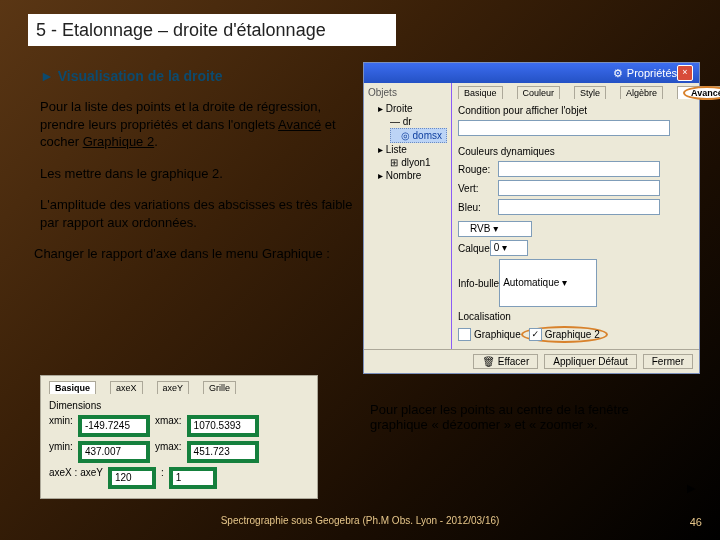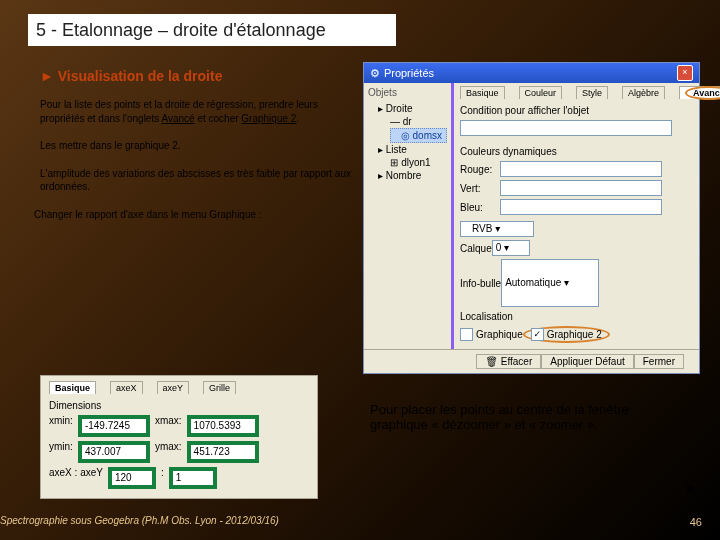--- a/index.html
+++ b/index.html
@@ -1,47 +1,47 @@
 <!DOCTYPE html>
 <html><head>
 <meta charset="utf-8">
 <style>
 body{margin:0;width:720px;height:540px;background:linear-gradient(135deg,#5a3614 0%,#3a2008 35%,#1a0d02 70%,#000 100%);font-family:Arial,sans-serif;overflow:hidden}
 .slide{position:relative;width:100%;height:100%}
 .titlebox{position:absolute;top:14px;left:28px;width:360px;height:32px;background:#fff;display:flex;align-items:center;padding-left:8px;font-size:18px;color:#222}
 .content{position:absolute;top:60px;left:40px;width:320px;color:#000}
-.subtitle{font-size:14px;font-weight:bold;color:#c2410c;margin:8px 0 14px}
-.para{font-size:10px;margin:0 0 14px;line-height:1.35}
+.subtitle{font-size:14px;font-weight:bold;color:#0c4a6e;margin:8px 0 14px}
+.para{font-size:13px;margin:0 0 14px;line-height:1.35}
 .u{text-decoration:underline}
 .panel{position:absolute;right:20px;top:62px;width:335px;background:#ece9d8;border:1px solid #7b8fbb;font-size:10px;color:#000}
-.tbar{background:linear-gradient(#3c6df0,#2451c4);color:#fff;padding:2px 6px;font-size:11px;display:flex;justify-content:space-between;align-items:center}
+.tbar{background:linear-gradient(#3c6df0,#2451c4);color:#fff;padding:2px 6px;font-size:11px;display:flex;justify-content:flex-end;align-items:center}
 .tbar .x{width:14px;height:14px;background:#d84c3a;color:#fff;text-align:center;line-height:13px;border:1px solid #fff;border-radius:2px;font-size:9px}
 .body{display:flex}
-.tree{width:95px;border-right:3px solid #8b5cf6;padding:4px;font-size:10px}
+.tree{width:95px;border-right:1px solid #8b5cf6;padding:4px;font-size:10px}
 .tree .lbl{color:#555;margin-bottom:4px}
 .tree .n{padding:1px 0 1px 10px}
 .tree .sel{background:#bcd4f6;border:1px dotted #6b8bc0;width:45px}
 .right{flex:1;padding:3px 6px}
 .tabs{display:flex;gap:14px;margin-bottom:6px}
 .tab{border:1px solid #aca899;background:#ece9d8;padding:1px 5px;font-size:9px;border-bottom:none}
 .tab.act{background:#fff;font-weight:bold}
 .oval{border:2px solid #d8822c;border-radius:50%;padding:0 6px}
 .sec{font-size:10px;margin:4px 0}
 .row{display:flex;align-items:center;margin:3px 0}
 .ip{border:1px solid #7f9db9;background:#fff;height:14px;display:inline-block}
 .btn{border:1px solid #aca899;background:#ece9d8;padding:1px 8px;font-size:10px}
-.btns{display:flex;gap:0;justify-content:flex-end;padding:4px 15px;border-top:1px solid #aca899}
+.btns{display:flex;gap:6px;justify-content:flex-end;padding:4px 6px;border-top:1px solid #aca899}
 .cb{display:inline-flex;align-items:center;gap:3px}
 .ck{width:11px;height:11px;border:1px solid #7f9db9;background:#fff;font-size:9px;text-align:center;line-height:10px}
 .panel2{position:absolute;left:40px;top:375px;width:260px;background:#ece9d8;border:1px solid #aca899;padding:5px 8px;font-size:10px}
 .panel2 .tabs{margin-bottom:6px}
 .panel2 .row2{display:flex;align-items:flex-start;gap:5px;margin:4px 0}
 .ip2{border:4px solid #15803d;background:#fff;height:14px;padding:0 3px;line-height:14px;font-size:10px}
 .bottom{position:absolute;left:370px;top:402px;width:320px;font-size:13px}
-.footer{position:absolute;bottom:14px;left:0;width:100%;color:#e6c68a;font-size:10px;font-style:italic}
+.footer{position:absolute;bottom:14px;left:0;width:100%;text-align:center;color:#e6c68a;font-size:10px;}
 .pageno{position:absolute;bottom:12px;right:18px;color:#e6c68a;font-size:11px}
 .arrow{position:absolute;bottom:44px;right:22px;color:#000;font-size:14px}
 </style>
 </head>
 <body>
 
 <div class="slide">
  <div class="titlebox">5 - Etalonnage – droite d'étalonnage</div>
  <div class="content">
   <div class="subtitle">► Visualisation de la droite</div>

